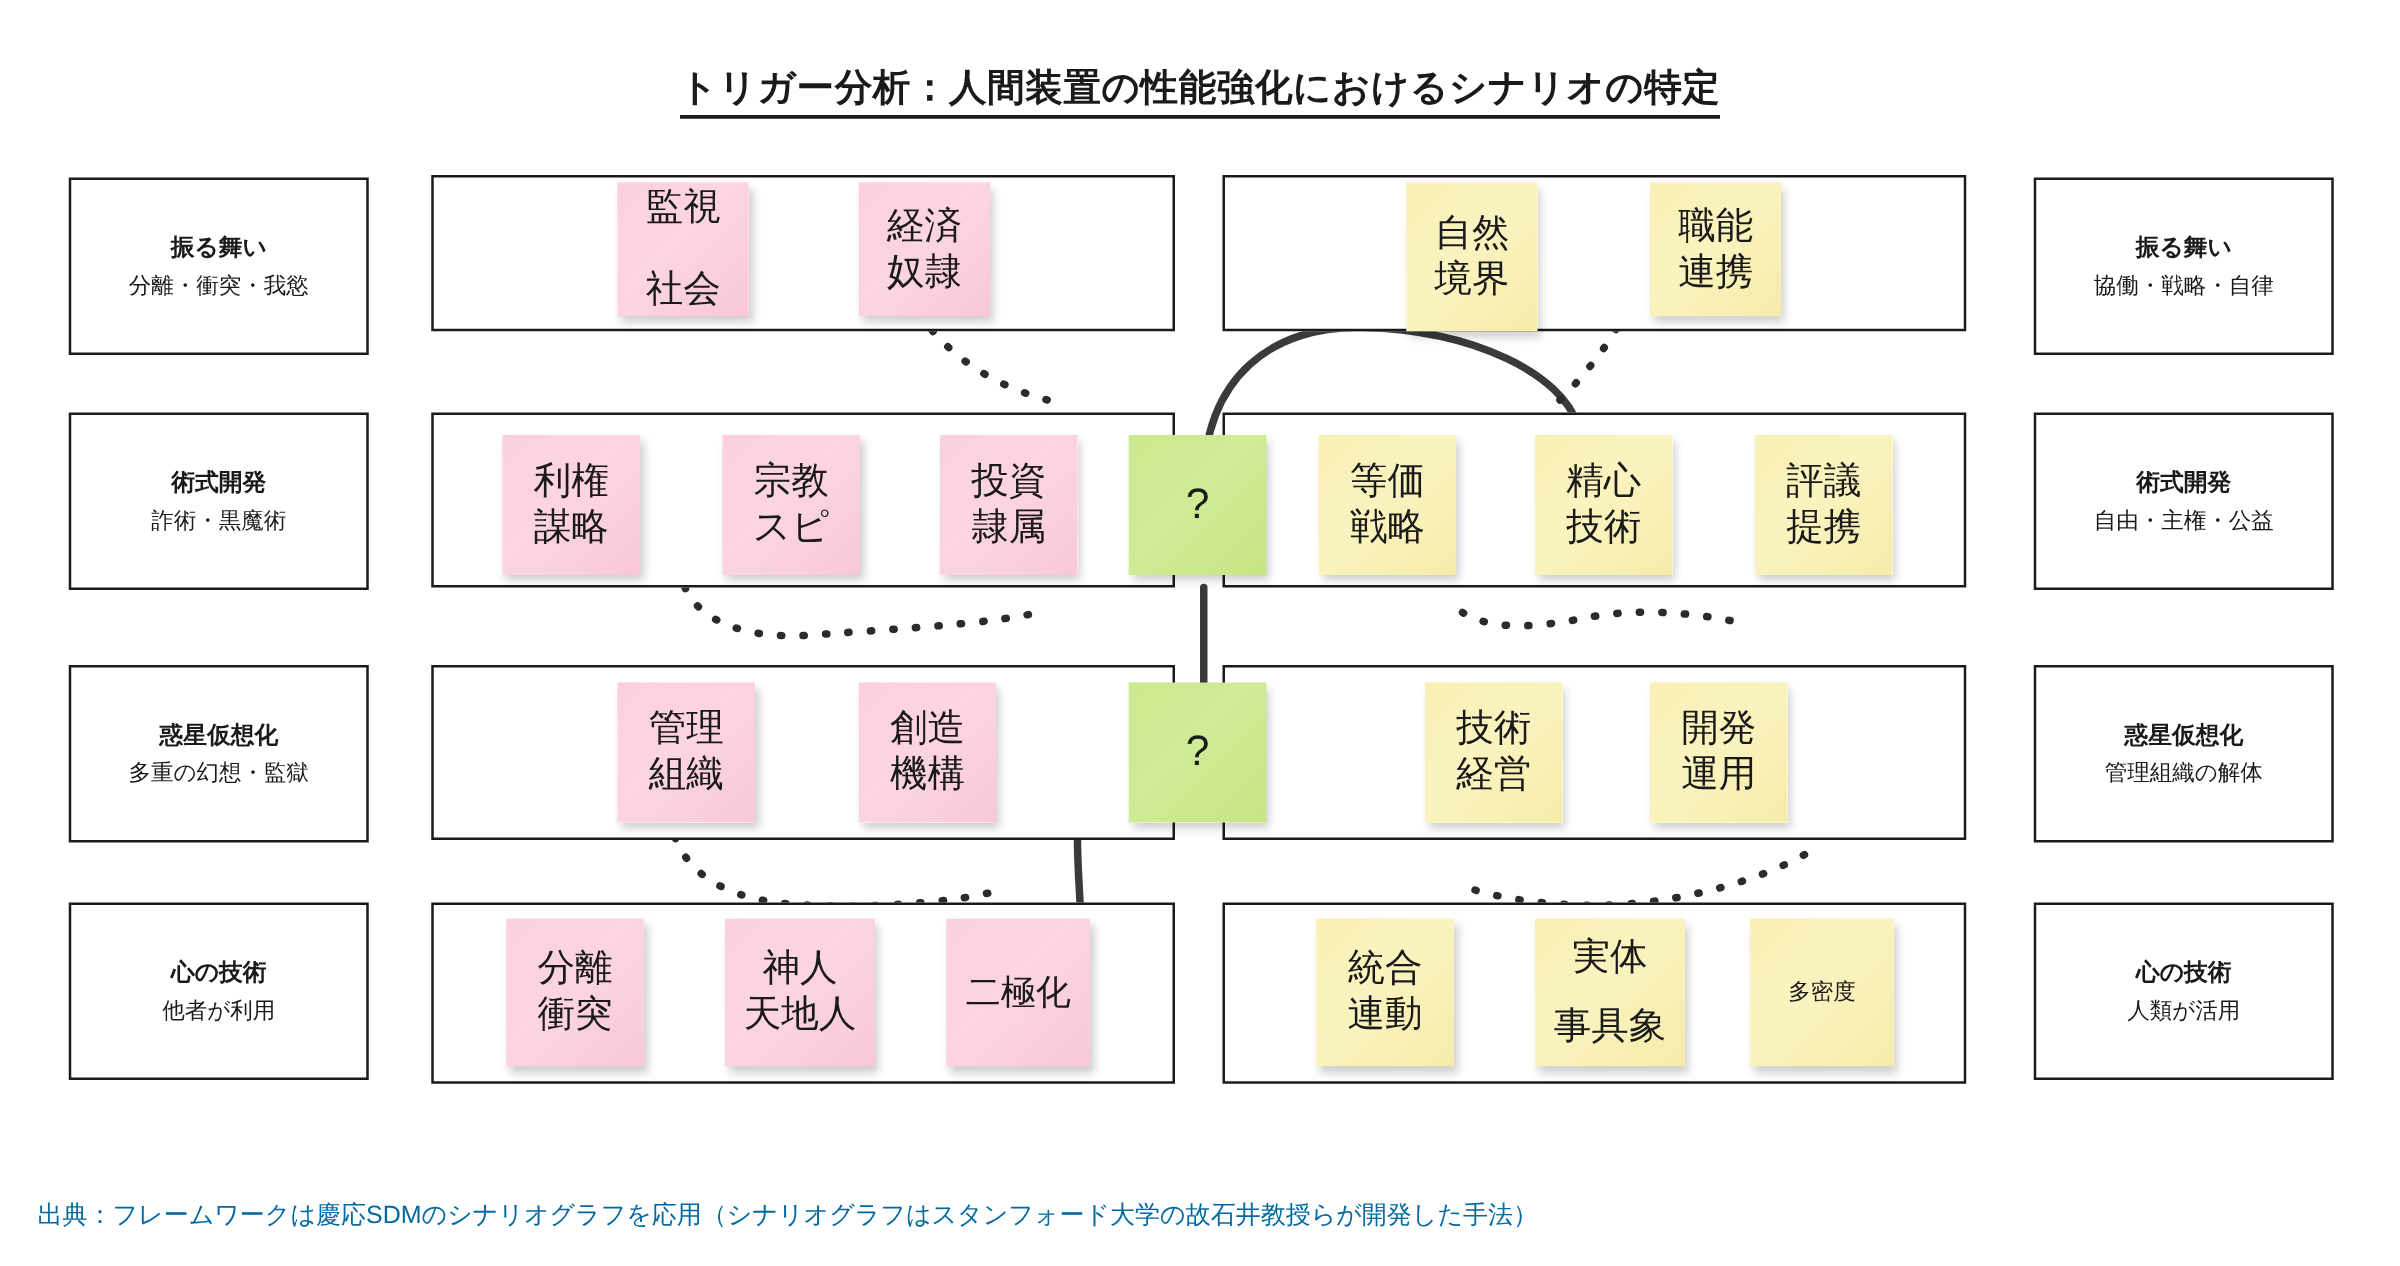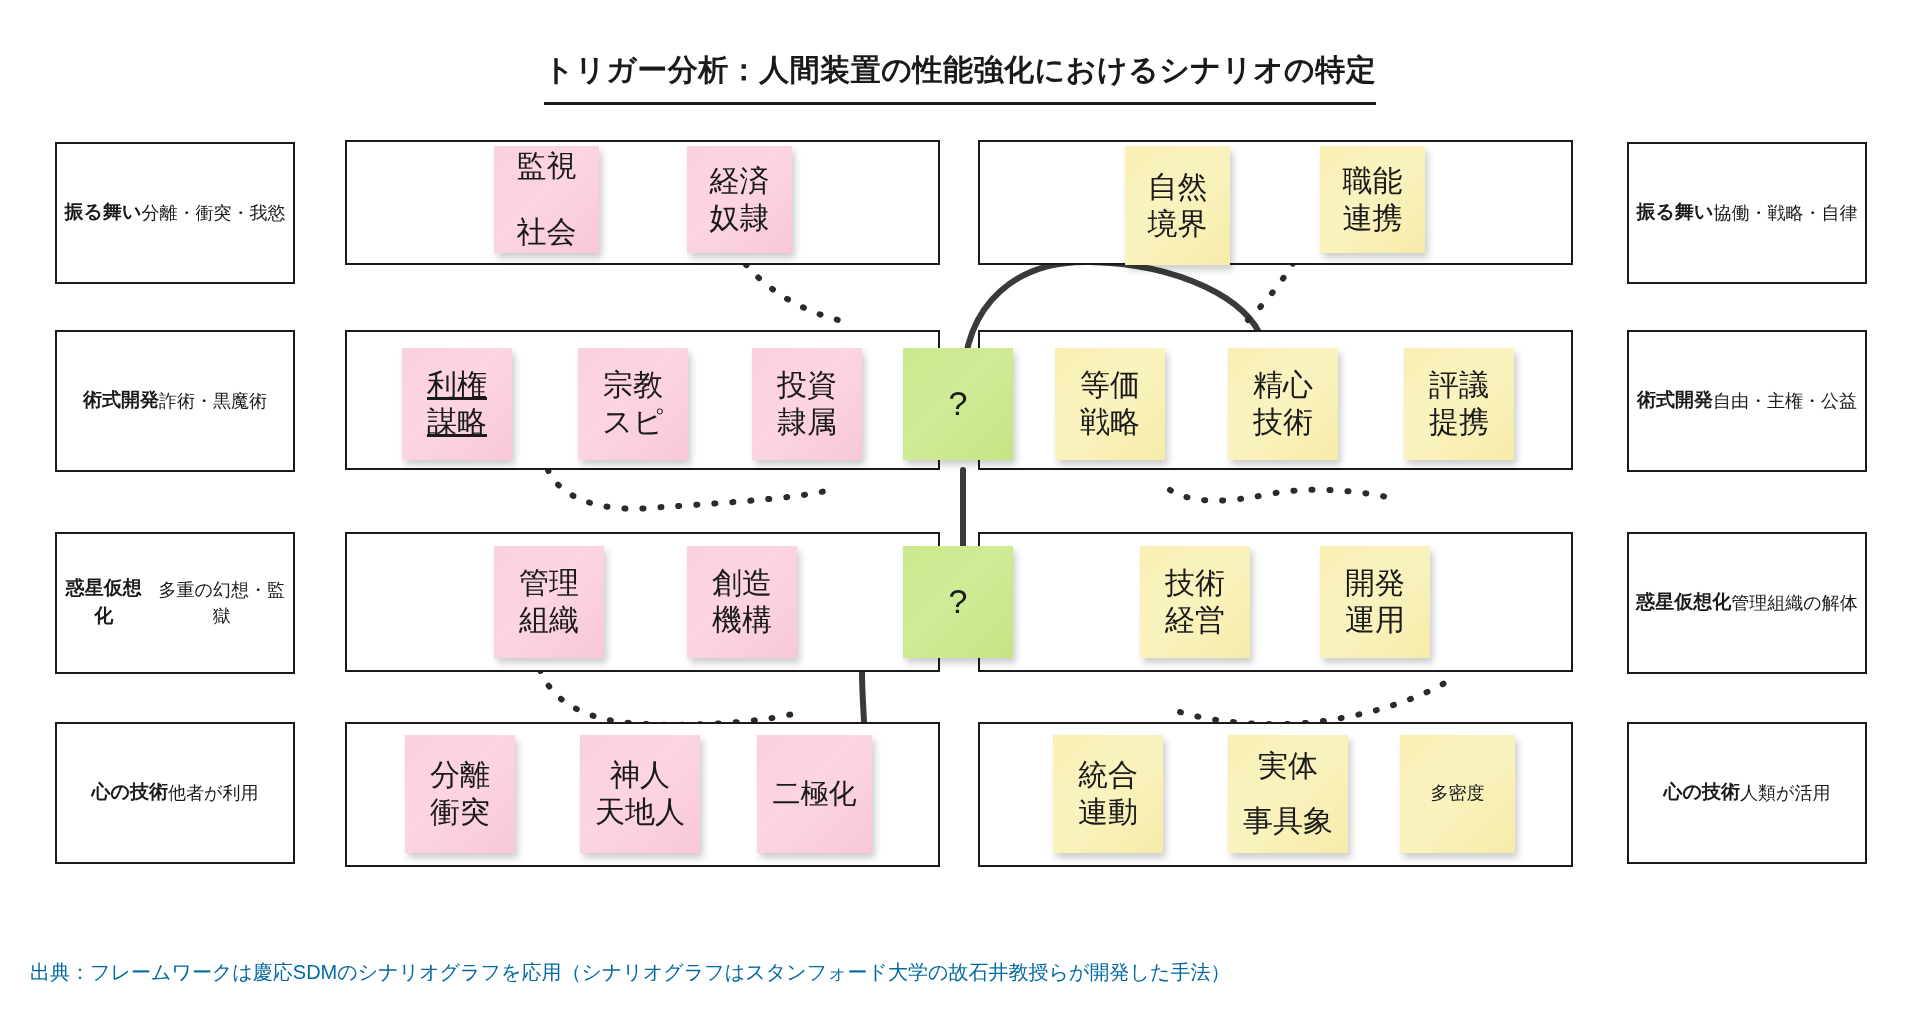--- a/index.html
+++ b/index.html
@@ -15,39 +15,39 @@
     position:absolute;
     top:50px;left:0;width:1920px;
     text-align:center;
     font-size:30px;
     font-weight:bold;
     letter-spacing:0.5px;
     border:none;
   }
   #page-title span{
     border-bottom:3px solid #1a1a1a;
-    padding-bottom:16px;
+    padding-bottom:5px;
   }
 
   
   #connectors{
     position:absolute;
     left:0;top:0;
     width:1920px;height:1013px;
     pointer-events:none;
   }
 
   
   .side-box{
     position:absolute;
     box-sizing:border-box;
     border:2.5px solid #1a1a1a;
     background:#fff;
     display:flex;
-    flex-direction:row;
+    flex-direction:column;
     align-items:center;
     justify-content:center;
     text-align:center;
   }
   .side-box .hd{
     font-size:19px;
     font-weight:bold;
     line-height:1.45;
     margin-bottom:2px;
   }
@@ -184,21 +184,21 @@
 </div>
 <div class="note yellow" style="left:1125px;top:146px;width:105px;height:119px;">
   <span class="ln">自然</span>
   <span class="ln">境界</span>
 </div>
 <div class="note yellow" style="left:1320px;top:146px;width:105px;height:107px;">
   <span class="ln">職能</span>
   <span class="ln">連携</span>
 </div>
 
-<div class="note pink" style="left:402px;top:348px;width:110px;height:112px;text-decoration:underline;">
+<div class="note pink" style="left:402px;top:348px;width:110px;height:112px;">
   <span class="ln">利権</span>
   <span class="ln">謀略</span>
 </div>
 <div class="note pink" style="left:578px;top:348px;width:110px;height:112px;">
   <span class="ln">宗教</span>
   <span class="ln">スピ</span>
 </div>
 <div class="note pink" style="left:752px;top:348px;width:110px;height:112px;">
   <span class="ln">投資</span>
   <span class="ln">隷属</span>

